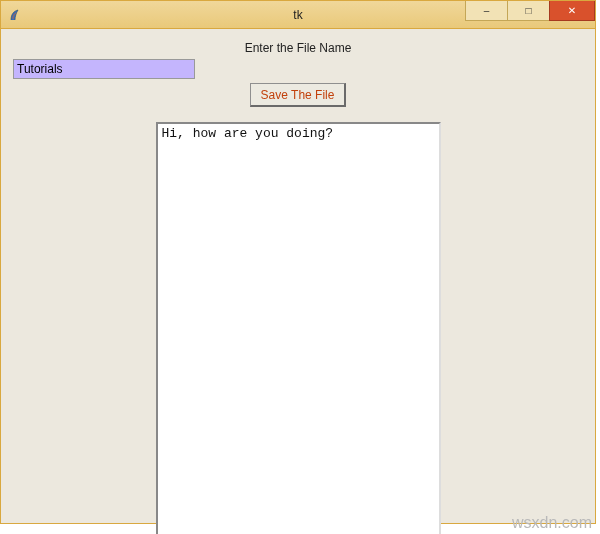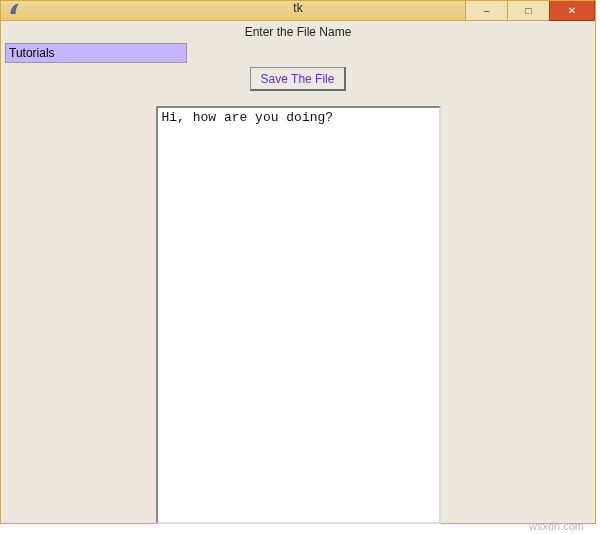--- a/index.html
+++ b/index.html
@@ -16,25 +16,25 @@
       overflow: hidden;
     }
     .window {
       width: 596px;
       height: 524px;
       border: 1px solid #d9a83f;
       background: #ece8de;
       position: relative;
     }
     .titlebar {
-      height: 20px;
+      height: 28px;
       background: linear-gradient(#f0d79a, #e9c97a);
       border-bottom: 1px solid #d9a83f;
       display: flex;
-      align-items: flex-start;
+      align-items: center;
       position: relative;
     }
     .titlebar-icon {
       width: 16px;
       height: 16px;
       margin-left: 6px;
       display: inline-flex;
       align-items: center;
       justify-content: center;
     }
@@ -73,21 +73,21 @@
     .win-btn.maximize {
       border-right: none;
     }
     .win-btn.close {
       background: #d9512c;
       color: #fff;
       width: 46px;
       border-color: #a63a1f;
     }
     .client {
-      padding: 0;
+      padding: 8px;
       height: calc(100% - 28px);
       position: relative;
     }
     .label-filename {
       text-align: center;
       font-size: 12px;
       color: #222;
       padding: 4px 0 2px 0;
     }
     .filename-row {
@@ -110,21 +110,21 @@
     .save-btn {
       display: inline-block;
       height: 24px;
       padding: 0 10px;
       background: #eceae1;
       border: 1px solid #8f8f8f;
       border-right: 2px solid #6a6a6a;
       border-bottom: 2px solid #6a6a6a;
       font-size: 12px;
       font-family: Tahoma, sans-serif;
-      color: #6d28d9;
+      color: #c2410c;
       cursor: default;
       line-height: 20px;
     }
     .textarea-wrap {
       display: flex;
       justify-content: center;
       margin-top: 11px;
     }
     .main-textarea {
       width: 285px;
@@ -136,23 +136,23 @@
       font-family: "Courier New", monospace;
       font-size: 13px;
       padding: 2px 4px;
       resize: none;
       outline: none;
       color: #111;
       box-shadow: 1px 1px 0 #fff inset;
     }
     .watermark {
       position: absolute;
-      right: 16px;
+      right: 8px;
       bottom: 2px;
-      font-size: 11px;
+      font-size: 16px;
       color: #b9b9b9;
       font-family: Arial, sans-serif;
     }
   </style>
 </head>
 <body>
 
 <div class="window">
   <div class="titlebar">
     <span class="titlebar-icon">

